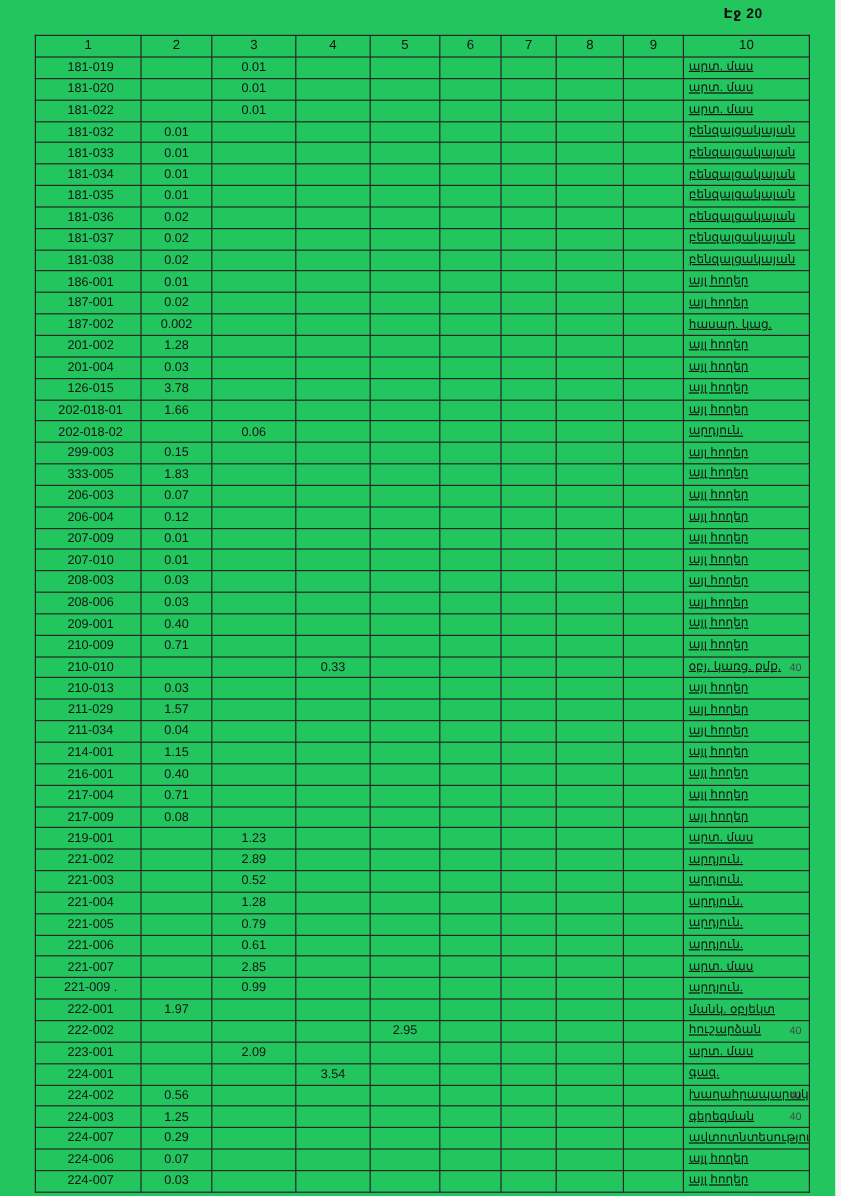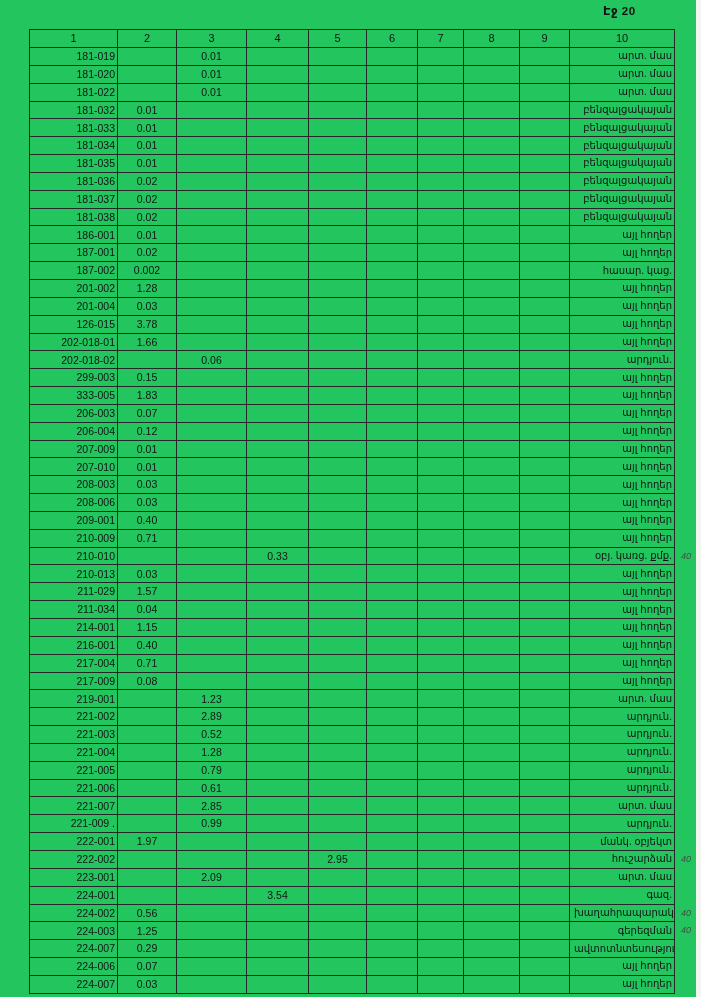--- a/index.html
+++ b/index.html
@@ -46,37 +46,37 @@
     vertical-align: middle;
     font-weight: normal;
     color: #141414;
   }
   .cadastral-table th {
     text-align: center;
     font-size: 11px;
     height: 18px;
   }
   .cadastral-table td.c1 {
-    text-align: right;
+    text-align: center;
     padding-left: 6px;
   }
   .cadastral-table td.num {
     text-align: center;
   }
   .cadastral-table td.c10 {
-    text-align: right;
+    text-align: left;
     padding-left: 4px;
     font-size: 10px;
+    text-decoration: underline;
   }
   .notes-layer { position: absolute; top: 0; left: 0; }
   .margin-note {
     position: absolute;
-    left: 681px;
+    left: 658px;
     font-size: 9px;
-    font-style: italic;
     color: #4a4a4a;
     line-height: 1;
   }
 </style>
 </head>
 <body>
 
 <div class="page">
   <div class="page-number">Էջ 20</div>
 

